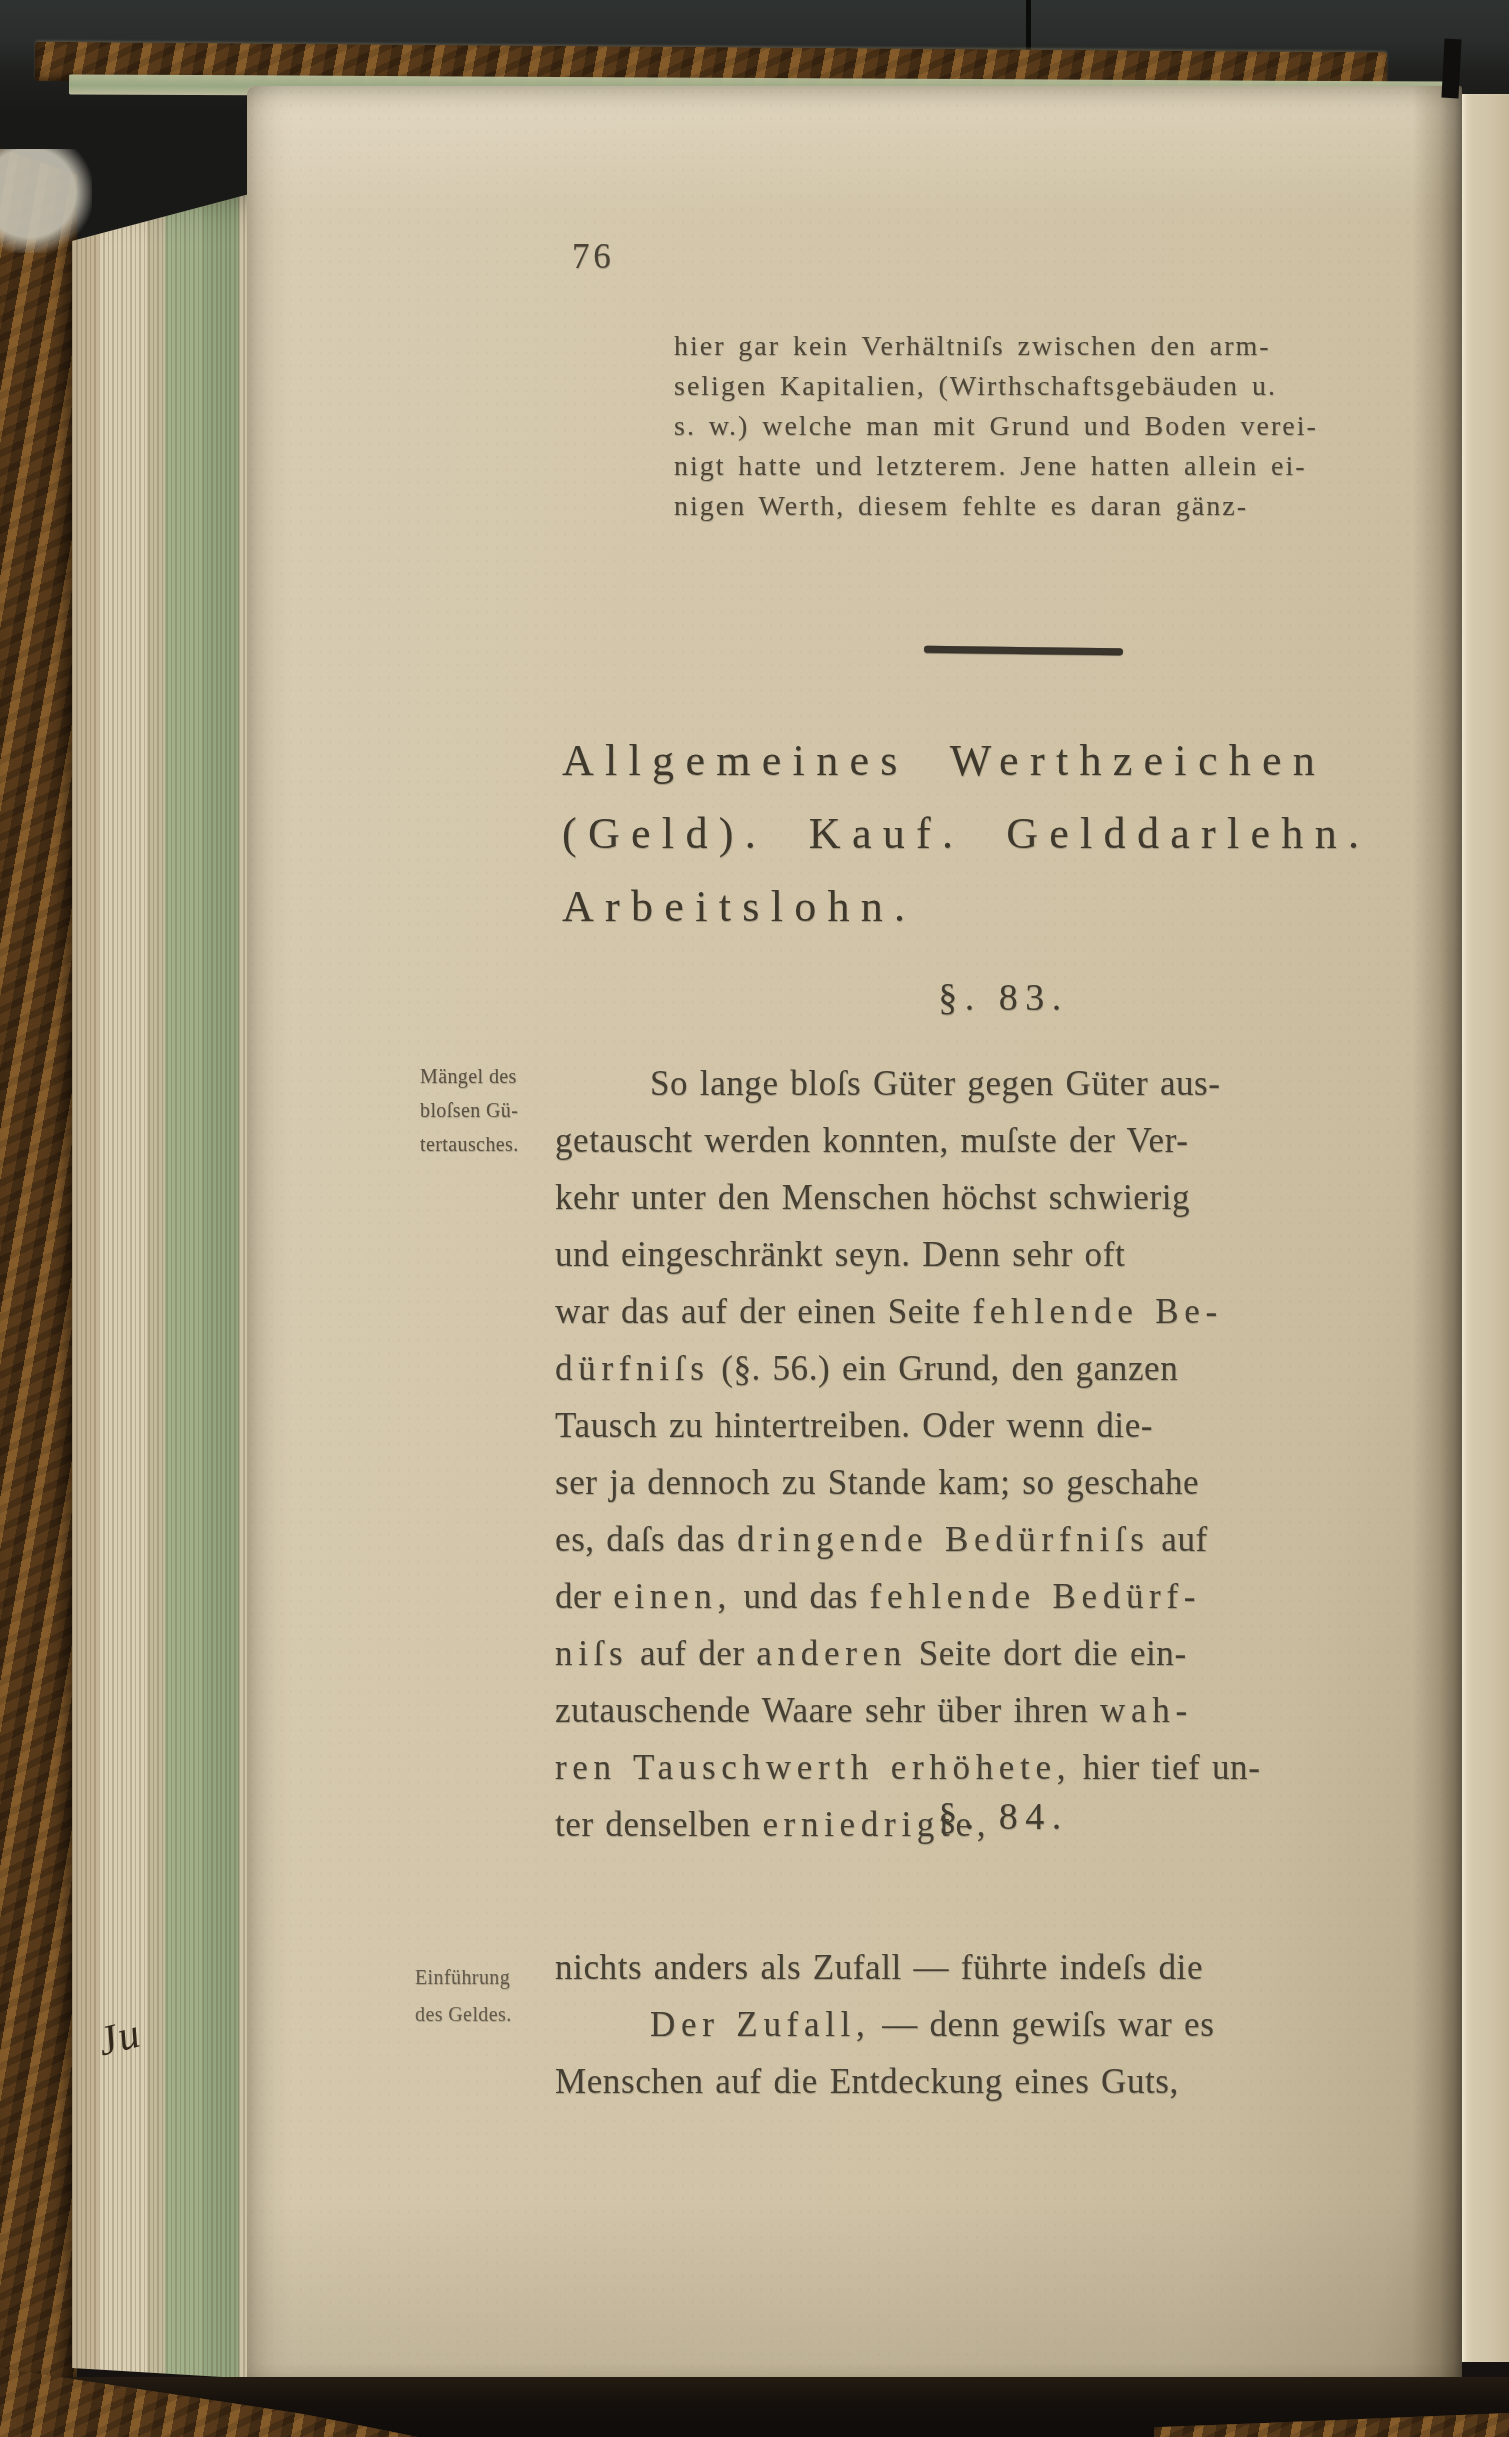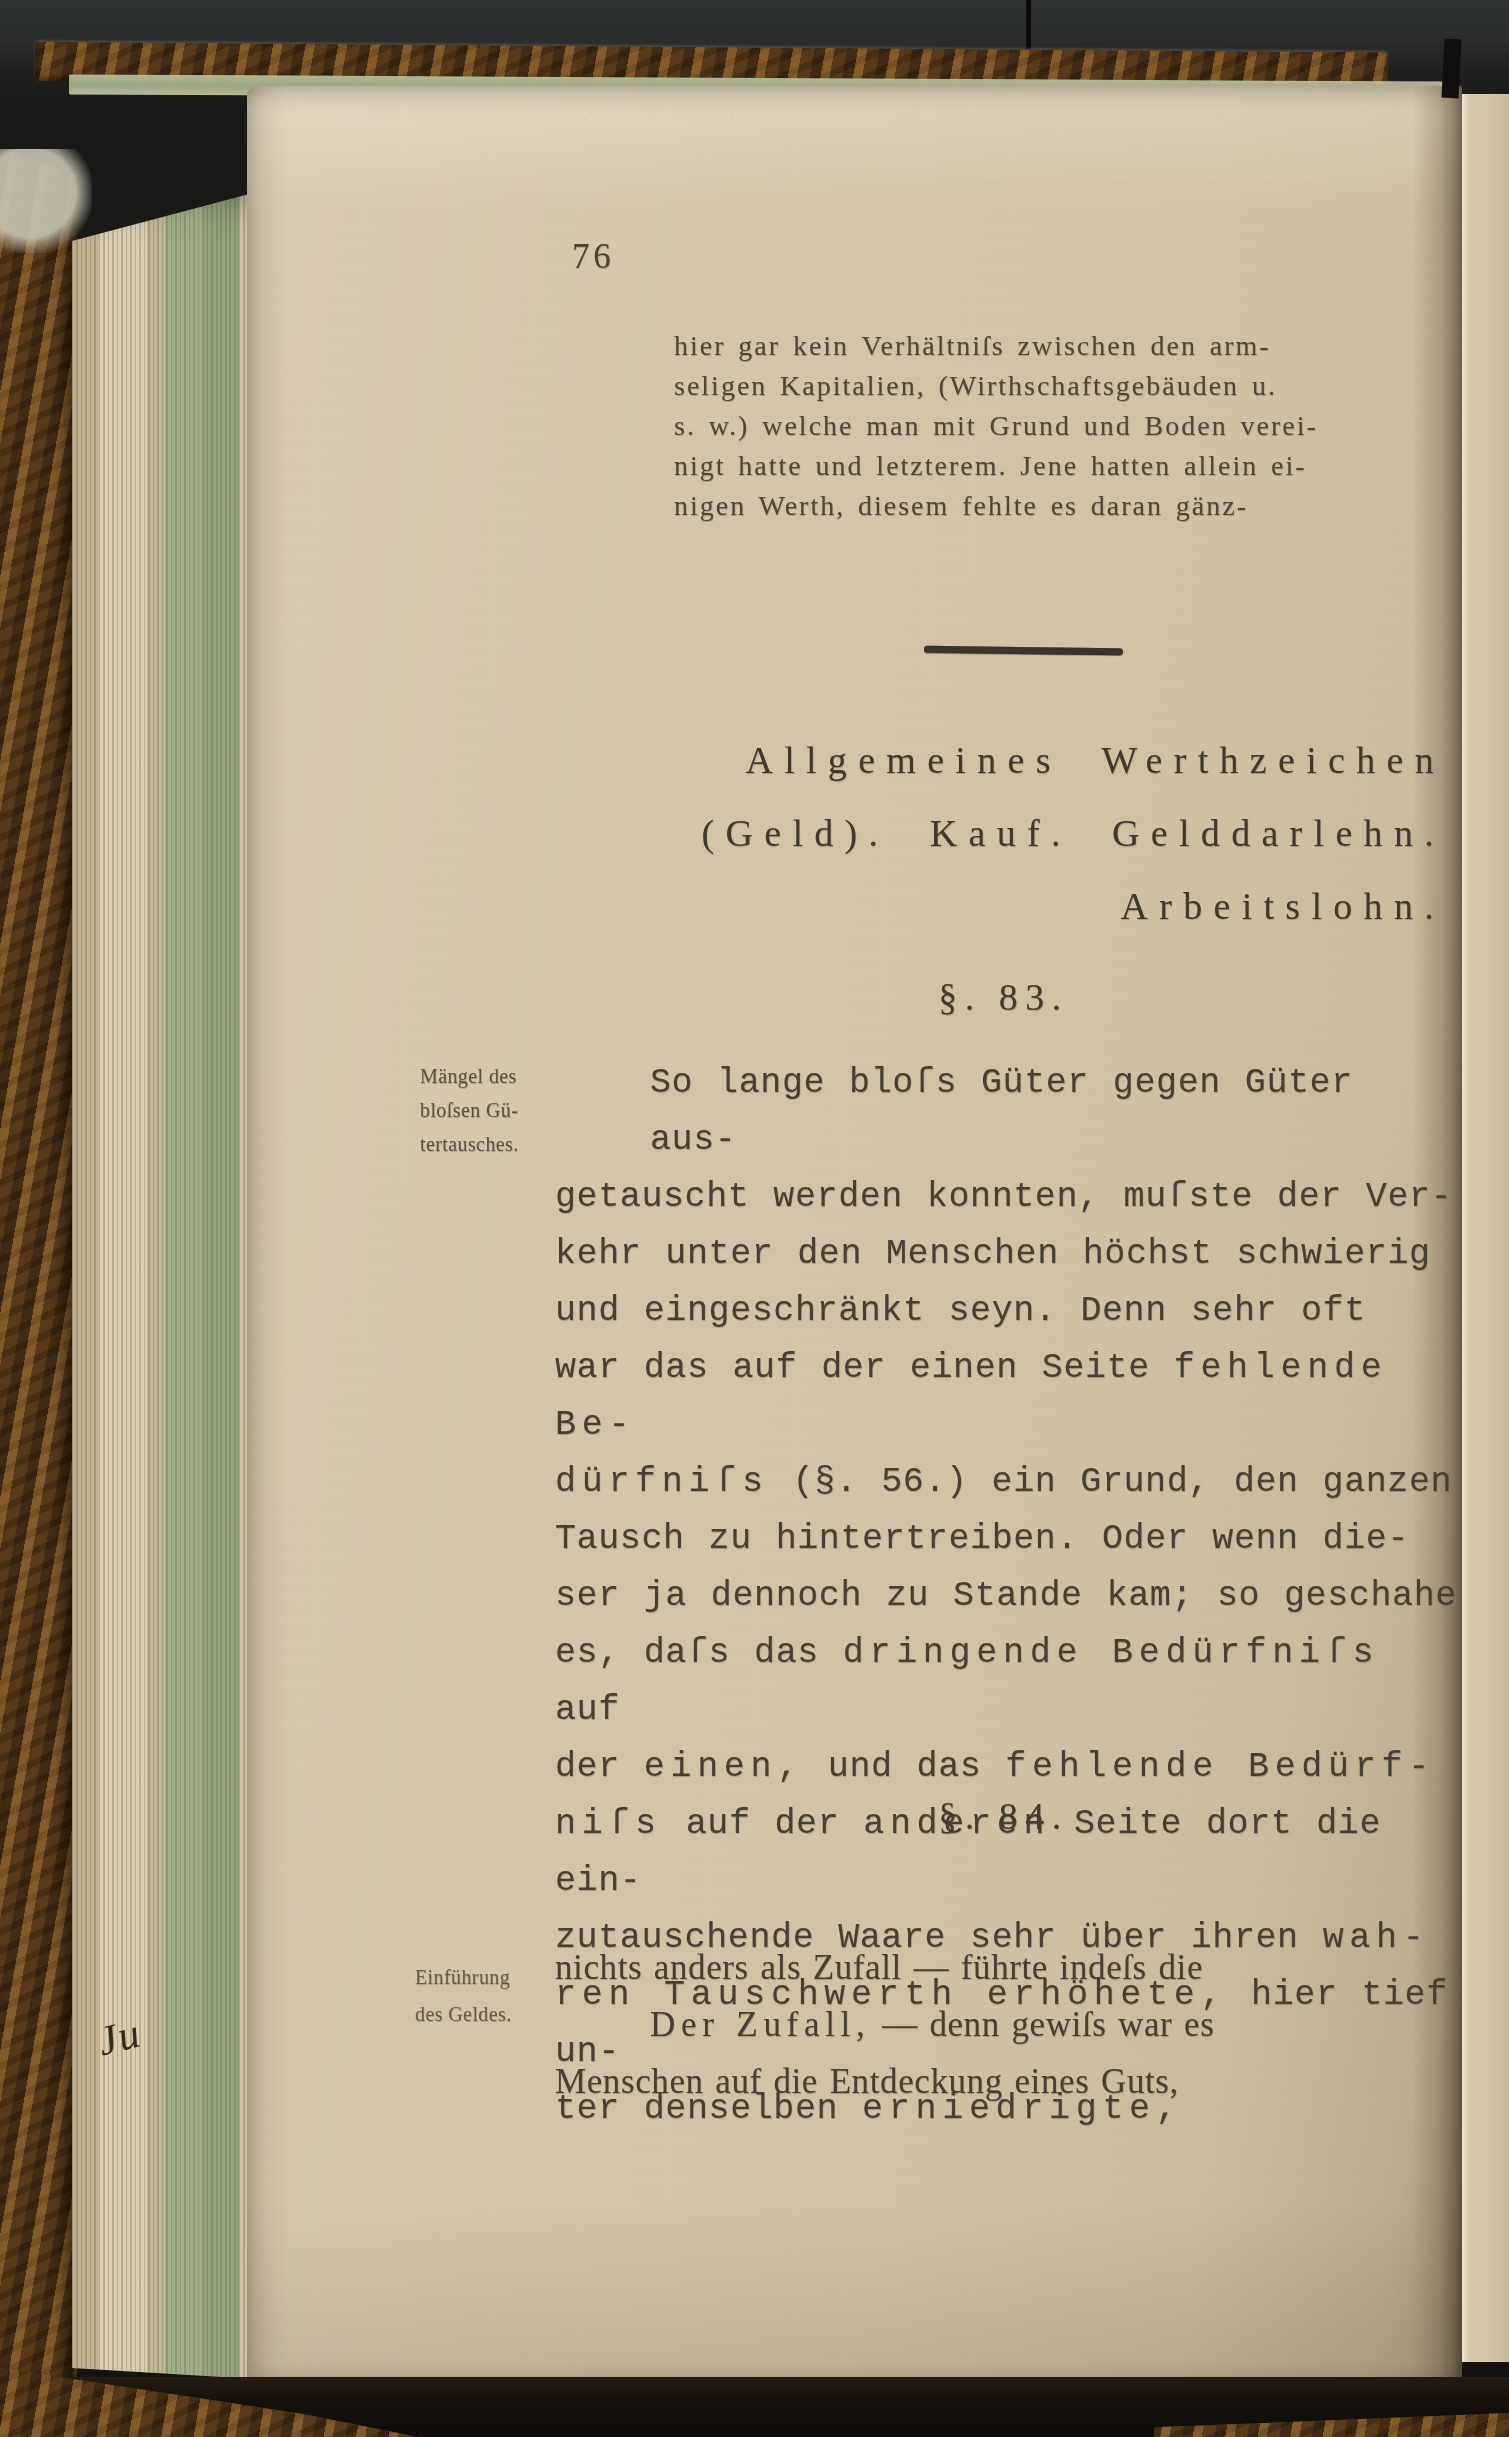--- a/index.html
+++ b/index.html
@@ -50,29 +50,29 @@
     background:linear-gradient(90deg,rgba(90,76,52,0) 0,rgba(90,76,52,.28) 55%,rgba(50,40,26,.45) 86%,rgba(25,20,12,.55) 100%);}
   .sliver{position:absolute;left:1462px;top:94px;width:47px;height:2268px;
     background:linear-gradient(90deg,#e3d9c0 0,#d5c9ad 22%,#cec1a4 70%,#c5b79a 100%);
     box-shadow:inset 3px 0 4.5px -1.5px rgba(255,250,230,.6);}
   .gap-top-right{position:absolute;left:1443px;top:39px;width:16.6px;height:59px;background:#100f0d;transform:rotate(3deg);}
   
   .txt{position:absolute;color:#463f33;text-shadow:0.5px 0.6px 0.8px rgba(72,62,46,.32);}
   .pagenum{left:572px;top:237px;font-size:35px;letter-spacing:3.8px;color:#4a4336;}
   .carryover{left:674px;top:326px;width:788px;font-size:28px;line-height:40px;letter-spacing:2px;word-spacing:3.8px;color:#4e4739;}
   .rule{position:absolute;left:924px;top:647px;width:199px;height:6.8px;background:#3b362d;border-radius:3.8px;transform:rotate(.7deg);box-shadow:0 0.8px 0.8px rgba(59,54,45,.5),inset 0 0 1.5px #2c2822;}
-  .heading{left:562px;top:724px;width:883px;text-align:right;font-size:38px;line-height:73px;letter-spacing:11.3px;word-spacing:19.6px;color:#3e382d;}
+  .heading{left:562px;top:724px;width:883px;text-align:left;font-size:44px;line-height:73px;letter-spacing:11.3px;word-spacing:19.6px;color:#3e382d;}
   .secnum{width:883px;left:562px;text-align:center;font-size:38px;letter-spacing:7.5px;color:#413b30;}
   #sec83num{top:975px;}
   #sec84num{top:1794px;}
   .note{font-size:20px;line-height:34px;letter-spacing:0.4px;color:#5a5243;}
   #note83{left:420px;top:1059px;width:174px;}
   #note84{left:415px;top:1959px;width:181px;line-height:37px;opacity:.92;}
   .para{width:902px;left:555px;font-size:35px;letter-spacing:0.6px;word-spacing:2.3px;color:#463f33;}
-  #para83{top:1055px;line-height:57px;font-family:Liberation Mono, monospace;}
+  #para83{top:1055px;line-height:57px;}
   #para84{top:1939px;line-height:57px;}
   .para .indent{padding-left:95px;}
   .g{letter-spacing:5.7px;}
   .handwriting{left:98px;top:2013px;font-size:42px;font-style:italic;color:#32281b;transform:rotate(-14deg);letter-spacing:1.5px;text-shadow:none;}
 </style>
 </head>
 <body>
 
 <div class="stage">
   <div class="bg-line"></div>

